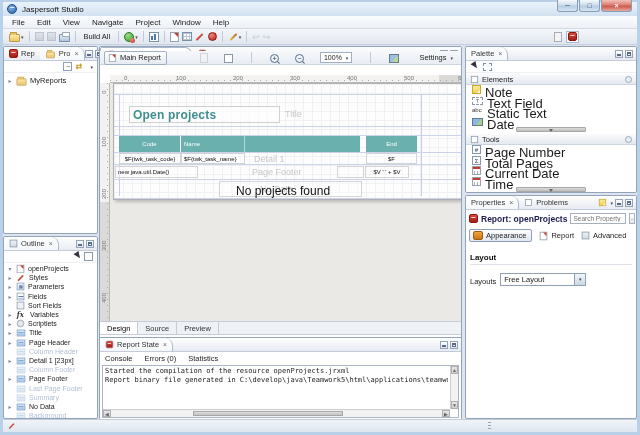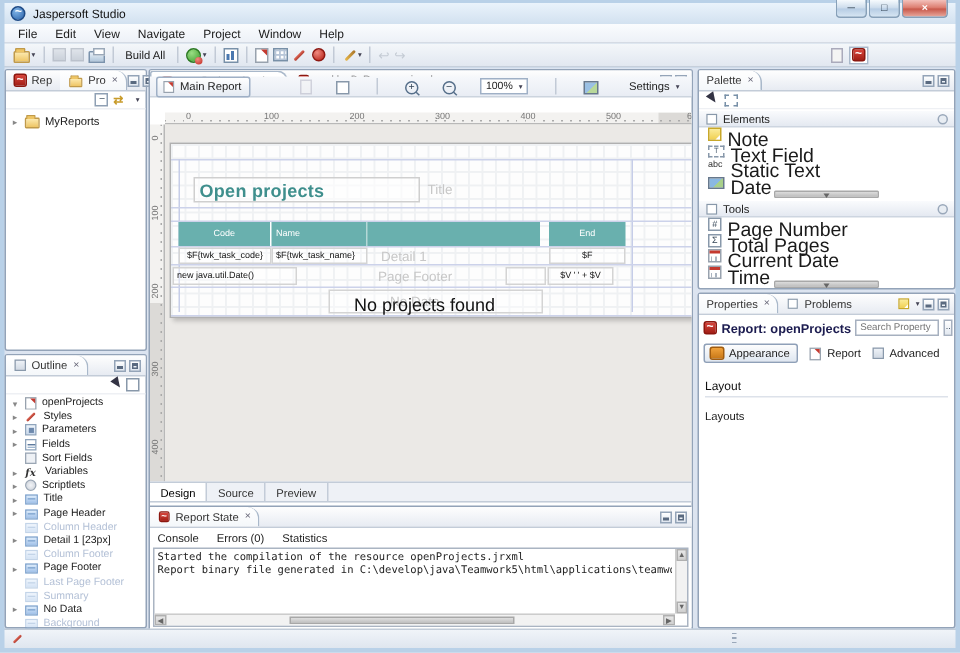--- a/index.html
+++ b/index.html
@@ -121,21 +121,21 @@
   #hruler .dark{position:absolute;left:329px;right:0;top:0;bottom:0;background:#dcdad7}
   #hruler .ticks{position:absolute;left:0;right:0;bottom:1px;height:1px;
     background:repeating-linear-gradient(90deg,#aaa 0 1px,transparent 1px 6px)}
   .hlab{position:absolute;top:0}
   #vruler{position:absolute;left:0;top:36px;width:10px;height:238px;background:#f3f2f0;border-right:1px solid #b8b8b8;overflow:hidden;font-size:6px;color:#777}
   #vruler .vdark{position:absolute;top:119px;left:0;right:0;bottom:0;background:#dcdad7}
   #vruler .ticks{position:absolute;top:0;bottom:0;right:1px;width:1px;
     background:repeating-linear-gradient(#aaa 0 1px,transparent 1px 6px)}
   .vlab{position:absolute;left:-2px;width:12px;text-align:center;transform:rotate(-90deg)}
   #canvas{position:absolute;left:10px;top:36px;right:0;height:238px;background:#ebe9e6;overflow:hidden}
-  #page{position:absolute;left:3px;top:12px;width:368px;height:117px;background:#fdfdfd;border:1px solid #b0b0b0;
+  #page{position:absolute;left:3px;top:0;width:368px;height:117px;background:#fdfdfd;border:1px solid #b0b0b0;
     box-shadow:2px 2px 3px rgba(0,0,0,.2);
     background-image:linear-gradient(#eff1f3 1px,transparent 1px),linear-gradient(90deg,#eff1f3 1px,transparent 1px);
     background-size:9px 9px}
   .bline{position:absolute;left:0;right:0;height:1px;background:#ccd2ea}
   .mline{position:absolute;top:10px;bottom:3px;width:1px;background:#c6cde8}
   #rtitle{position:absolute;left:15px;top:22px;width:151px;height:17px;border:1px solid #cfcfcf;display:flex;align-items:center;
     padding-left:3px;font-weight:bold;font-size:12px;color:var(--tealtext,#3f8f8d);letter-spacing:.2px;background:rgba(255,255,255,.6)}
   .bandlabel{position:absolute;color:#c7c7c7;font-size:9px;white-space:nowrap}
   .teal{position:absolute;background:var(--teal,#69b0ae)}
   .colhdr{position:absolute;color:#fff;font-size:6px;white-space:nowrap}
@@ -162,21 +162,21 @@
   .shint .bar{width:70px;height:5px;background:linear-gradient(#dcdcdc,#bdbdbd);border:1px solid #a8a8a8;border-radius:1px;position:relative}
   .shint .bar::after{content:"";position:absolute;left:50%;top:1px;margin-left:-2px;border-style:solid;border-width:3px 2px 0 2px;border-color:#666 transparent transparent transparent}
   #props-title-row{display:flex;align-items:center;gap:3px;padding:3px 3px 2px 3px}
   #props-title{font-weight:bold;font-size:8.5px;color:#1c1c50;white-space:nowrap}
   #search-prop{width:56px;height:11px;border:1px solid #a6b0bf;font-size:6.5px;color:#666;padding:0 2px;margin-left:auto}
   #more-btn{width:12px;height:11px;border:1px solid #a6b0bf;background:linear-gradient(#fff,#e2e8f0);font-size:6px;line-height:9px;text-align:center;color:#345}
   .modes{display:flex;align-items:center;gap:7px;padding:3px 3px}
   .mode{display:flex;align-items:center;gap:3px;font-size:7.5px;color:#222}
   .mode.pressed{border:1px solid #8fa0b8;border-radius:2px;background:linear-gradient(#fdfdfd,#dfe7f1);padding:1px 5px 1px 3px}
   .sect{padding:8px 4px 0}
-  .sect-title{font-weight:normal;font-size:8px;color:#111}
+  .sect-title{font-weight:bold;font-size:8px;color:#111}
   .sect-rule{height:1px;background:#dde2ea;margin-top:2px}
   .layouts-row{display:flex;align-items:flex-end;gap:4px;padding:8px 4px 0;font-size:7.5px}
   .select{display:flex;align-items:center;justify-content:space-between;width:86px;height:13px;border:1px solid #8fa0b8;background:#fff;font-size:7.5px;padding-left:3px}
   .select .db{width:11px;height:11px;background:linear-gradient(#f2f5f9,#cdd7e4);border-left:1px solid #8fa0b8;font-size:5px;line-height:11px;text-align:center;color:#345}
 </style>
 </head>
 <body>
 
 <div id="titlebar">
   <span class="ico ico-jsblue"></span>
@@ -650,19 +650,23 @@
       <span class="ico ico-grid" style="transform:scale(.85)"></span>
       <span>Advanced</span>
     </span>
   </div>
   <div class="sect">
     <div class="sect-title">Layout</div>
     <div class="sect-rule"></div>
   </div>
   <div class="layouts-row">
     <span>Layouts</span>
+    <span class="select">
+      <span>Free Layout</span>
+      <span class="db">▾</span>
+    </span>
   </div>
 </div>
 
 <div id="statusbar">
   <span class="ico ico-pencil" style="transform:scale(.8)"></span>
   <span class="grip"></span>
 </div>
 
 </body></html>

